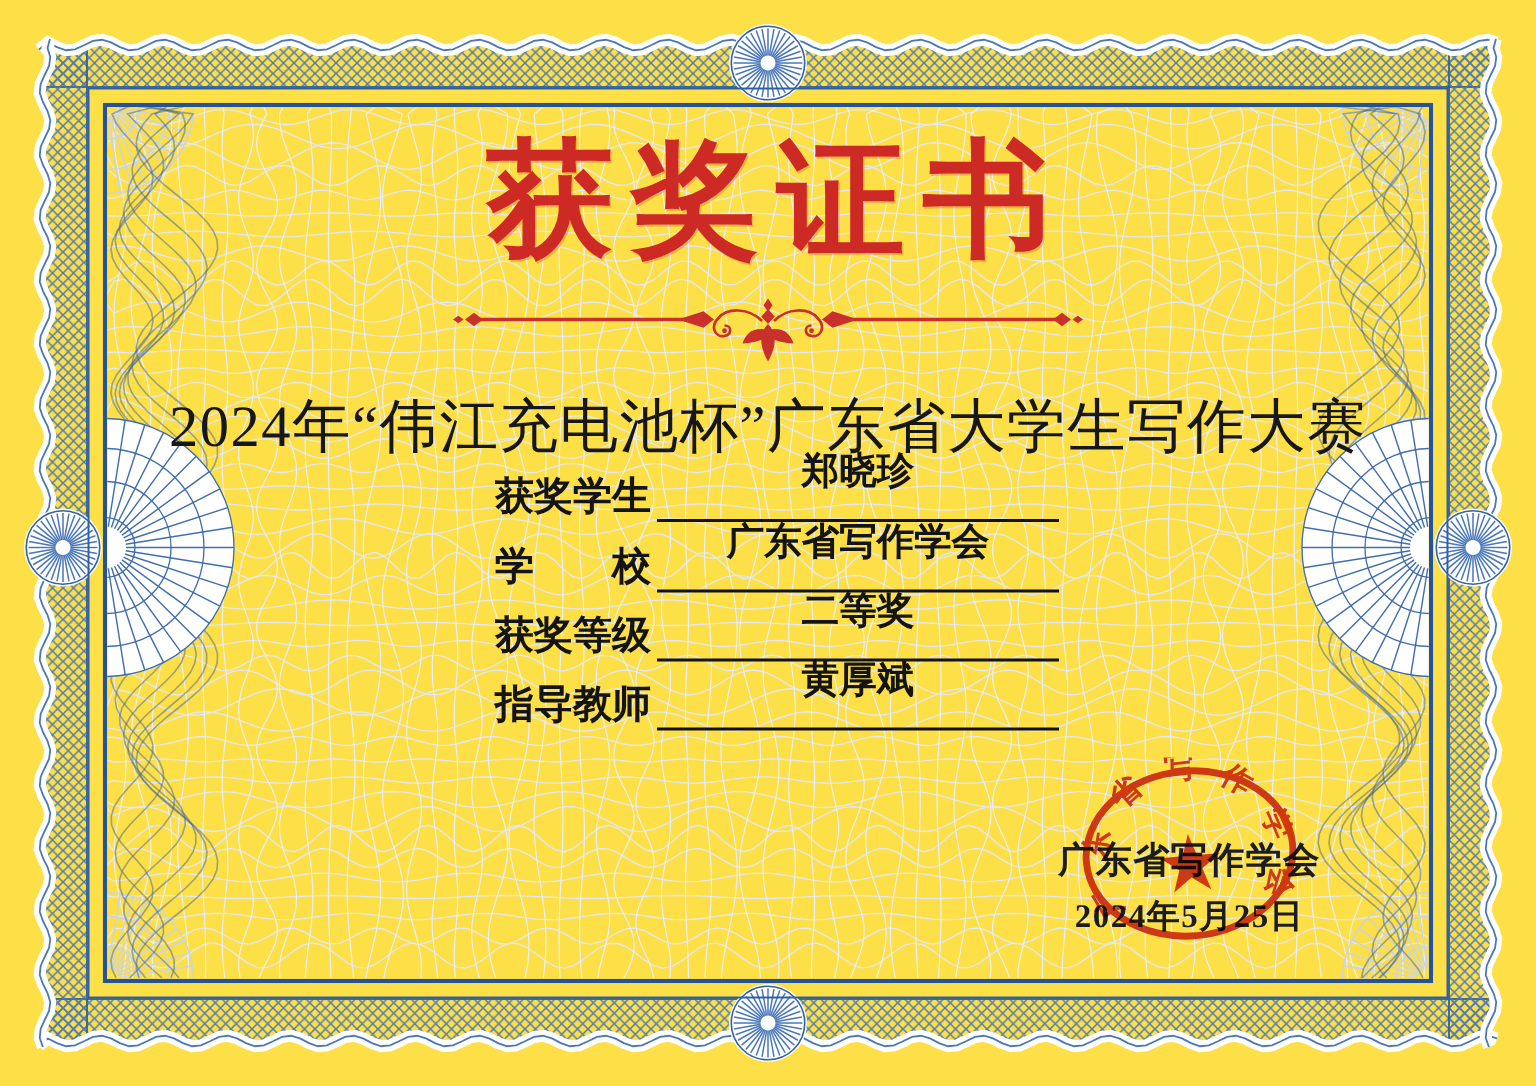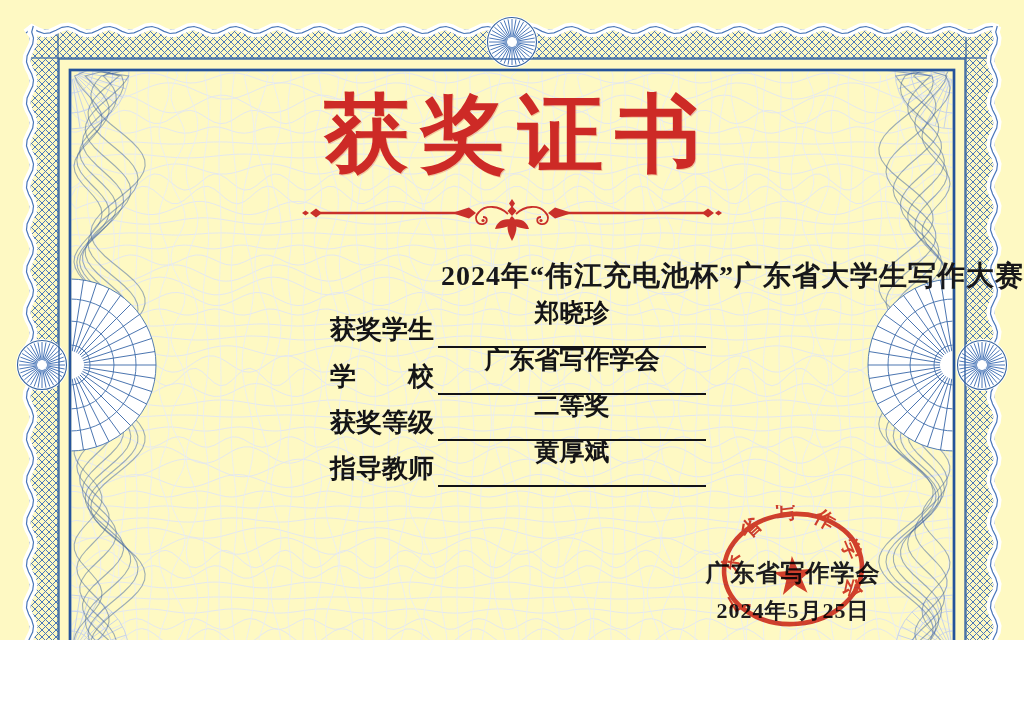--- a/index.html
+++ b/index.html
@@ -1,35 +1,35 @@
 <!DOCTYPE html>
 <html><head>
 <meta charset="utf-8">
 <style>
   html,body{margin:0;padding:0;background:#ffffff;}
   #cert{
-    position:relative;width:1024px;height:640px;margin:0 auto;
-    background:#fef9c3;overflow:hidden;
+    position:relative;width:1024px;height:724px;margin:0 auto;
+    background:#fde047;overflow:hidden;
     font-family:"Liberation Serif","DejaVu Serif",serif;
   }
   #deco{position:absolute;left:0;top:0;width:1024px;height:724px;z-index:0;}
   .layer{position:absolute;z-index:2;}
   .title{
     left:0;top:88px;width:1024px;text-align:center;
     font-size:85px;font-weight:bold;color:#cd2a26;
     letter-spacing:12px;padding-left:12px;box-sizing:border-box;
     line-height:1.1; text-shadow:1px 1px 0 rgba(205,42,38,.25);
   }
   .divider{left:302px;top:198px;width:420px;height:48px;}
   .heading{
-    left:0;top:257px;width:1024px;text-align:right;
-    font-size:28px;font-weight:bold;color:#17171a;letter-spacing:1px;
+    left:0;top:257px;width:1024px;text-align:center;
+    font-size:39px;font-weight:normal;color:#17171a;letter-spacing:1px;
   }
   .fields{left:330px;top:302px;width:420px;}
-  .row{display:flex;align-items:flex-end;height:46.3px;font-family:Liberation Mono, monospace;}
+  .row{display:flex;align-items:flex-end;height:46.3px;}
   .row .flabel{
     width:106px;font-size:26px;font-weight:bold;color:#141416;
     white-space:pre;line-height:1;padding-bottom:4px;flex:none;
   }
   .row .fline{
     width:268px;margin-left:2px;flex:none;
     border-bottom:2.2px solid #121216;
     text-align:center;font-size:25px;font-weight:bold;color:#141416;
     line-height:1;padding-bottom:19px;
   }

